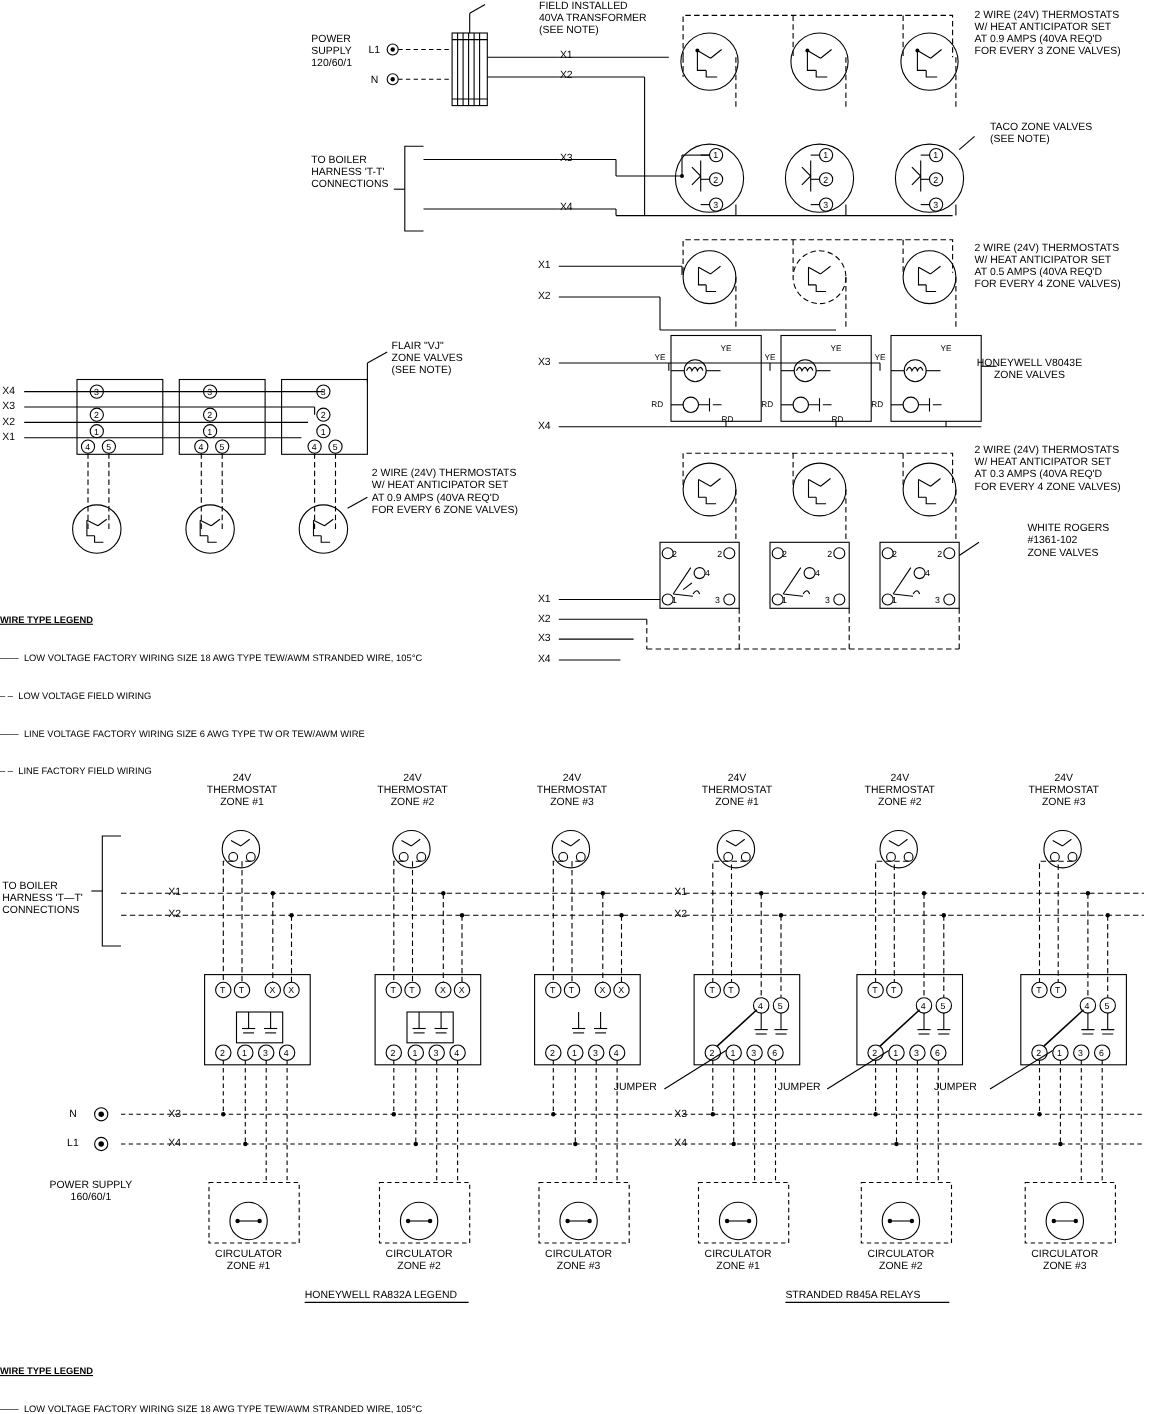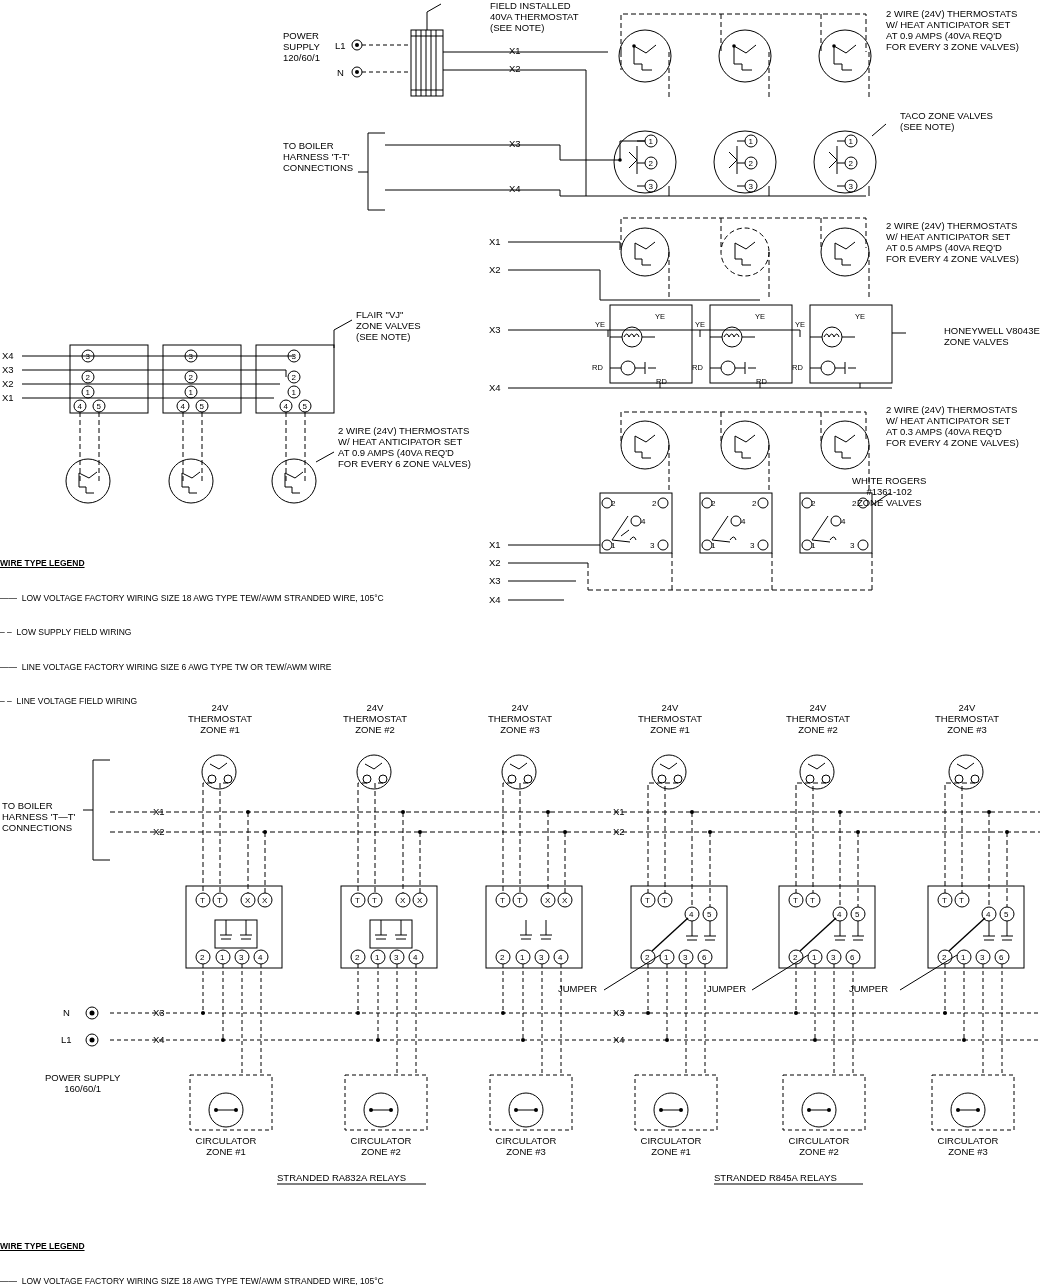--- a/index.html
+++ b/index.html
@@ -681,21 +681,21 @@
         <circle class="dot" cx="978" cy="1110" r="2"></circle>
       <line class="s" x1="958" y1="1110" x2="978" y2="1110"></line>
     </g>
 
     <line class="s" x1="277" y1="1184" x2="426" y2="1184"></line>
     <line class="s" x1="714" y1="1184" x2="863" y2="1184"></line>
   </g>
 </svg>
 
 <div class="lbl" style="left:490px;top:0px;">FIELD INSTALLED
-40VA THERMOSTAT
+40VA TRANSFORMER
 (SEE NOTE)</div>
 <div class="lbl" style="left:283px;top:30px;">POWER
 SUPPLY
 120/60/1</div>
 <div class="lbl" style="left:335px;top:40px;">L1</div>
 <div class="lbl" style="left:337px;top:67px;">N</div>
 <div class="lbl" style="left:509px;top:45px;">X1</div>
 <div class="lbl" style="left:509px;top:63px;">X2</div>
 <div class="lbl" style="left:509px;top:138px;">X3</div>
 <div class="lbl" style="left:509px;top:183px;">X4</div>
@@ -710,39 +710,39 @@
 (SEE NOTE)</div>
 
 <div class="lbl" style="left:489px;top:236px;">X1</div>
 <div class="lbl" style="left:489px;top:264px;">X2</div>
 <div class="lbl" style="left:489px;top:324px;">X3</div>
 <div class="lbl" style="left:489px;top:382px;">X4</div>
 <div class="lbl" style="left:886px;top:220px;">2 WIRE (24V) THERMOSTATS
 W/ HEAT ANTICIPATOR SET
 AT 0.5 AMPS (40VA REQ'D
 FOR EVERY 4 ZONE VALVES)</div>
-<div class="lbl" style="left:944px;top:325px;">HONEYWELL V8043E
+<div class="lbl" style="left:888px;top:325px;text-align:center;">HONEYWELL V8043E
 ZONE VALVES</div>
 <div class="lbl tiny" style="left:595px;top:320px;">YE</div>
 <div class="lbl tiny" style="left:655px;top:312px;">YE</div>
 <div class="lbl tiny" style="left:695px;top:320px;">YE</div>
 <div class="lbl tiny" style="left:755px;top:312px;">YE</div>
 <div class="lbl tiny" style="left:795px;top:320px;">YE</div>
 <div class="lbl tiny" style="left:855px;top:312px;">YE</div>
 <div class="lbl tiny" style="left:592px;top:363px;">RD</div>
 <div class="lbl tiny" style="left:656px;top:377px;">RD</div>
 <div class="lbl tiny" style="left:692px;top:363px;">RD</div>
 <div class="lbl tiny" style="left:756px;top:377px;">RD</div>
 <div class="lbl tiny" style="left:792px;top:363px;">RD</div>
 
 <div class="lbl" style="left:886px;top:404px;">2 WIRE (24V) THERMOSTATS
 W/ HEAT ANTICIPATOR SET
 AT 0.3 AMPS (40VA REQ'D
 FOR EVERY 4 ZONE VALVES)</div>
-<div class="lbl" style="left:852px;top:475px;text-align:center;">WHITE ROGERS
+<div class="lbl" style="left:934px;top:475px;">WHITE ROGERS
 #1361-102
 ZONE VALVES</div>
 <div class="lbl" style="left:489px;top:539px;">X1</div>
 <div class="lbl" style="left:489px;top:557px;">X2</div>
 <div class="lbl" style="left:489px;top:575px;">X3</div>
 <div class="lbl" style="left:489px;top:594px;">X4</div>
 
 <div class="lbl" style="left:2px;top:350px;">X4</div>
 <div class="lbl" style="left:2px;top:364px;">X3</div>
 <div class="lbl" style="left:2px;top:378px;">X2</div>
@@ -751,23 +751,23 @@
 ZONE VALVES
 (SEE NOTE)</div>
 <div class="lbl" style="left:338px;top:425px;">2 WIRE (24V) THERMOSTATS
 W/ HEAT ANTICIPATOR SET
 AT 0.9 AMPS (40VA REQ'D
 FOR EVERY 6 ZONE VALVES)</div>
 
 <div class="legend" style="left:0px;top:535px;">
   <div class="t">WIRE TYPE LEGEND</div>
   <div>——  LOW VOLTAGE FACTORY WIRING SIZE 18 AWG TYPE TEW/AWM STRANDED WIRE, 105°C</div>
-  <div>– –  LOW SUPPLY FIELD WIRING</div>
+  <div>– –  LOW VOLTAGE FIELD WIRING</div>
   <div>——  LINE VOLTAGE FACTORY WIRING SIZE 6 AWG TYPE TW OR TEW/AWM WIRE</div>
-  <div>– –  LINE VOLTAGE FIELD WIRING</div>
+  <div>– –  LINE FACTORY FIELD WIRING</div>
 </div>
 
 <div class="lbl" style="left:2px;top:800px;">TO BOILER
 HARNESS 'T—T'
 CONNECTIONS</div>
 <div class="lbl" style="left:153px;top:806px;">X1</div>
 <div class="lbl" style="left:153px;top:826px;">X2</div>
 <div class="lbl" style="left:153px;top:1007px;">X3</div>
 <div class="lbl" style="left:153px;top:1034px;">X4</div>
 <div class="lbl" style="left:613px;top:806px;">X1</div>
@@ -808,21 +808,21 @@
 ZONE #1</div>
 <div class="lbl" style="left:785px;top:1135px;text-align:center;width:68px;">CIRCULATOR
 ZONE #2</div>
 <div class="lbl" style="left:934px;top:1135px;text-align:center;width:68px;">CIRCULATOR
 ZONE #3</div>
 
 <div class="lbl" style="left:558px;top:983px;">JUMPER</div>
 <div class="lbl" style="left:707px;top:983px;">JUMPER</div>
 <div class="lbl" style="left:849px;top:983px;">JUMPER</div>
 
-<div class="lbl" style="left:277px;top:1172px;">STRANDED RA832A RELAYS</div>
+<div class="lbl" style="left:277px;top:1172px;">HONEYWELL RA832A LEGEND</div>
 <div class="lbl" style="left:714px;top:1172px;">STRANDED R845A RELAYS</div>
 
 <div class="legend" style="left:0px;top:1218px;">
   <div class="t">WIRE TYPE LEGEND</div>
   <div>——  LOW VOLTAGE FACTORY WIRING SIZE 18 AWG TYPE TEW/AWM STRANDED WIRE, 105°C</div>
   
   
   
 </div>
 

